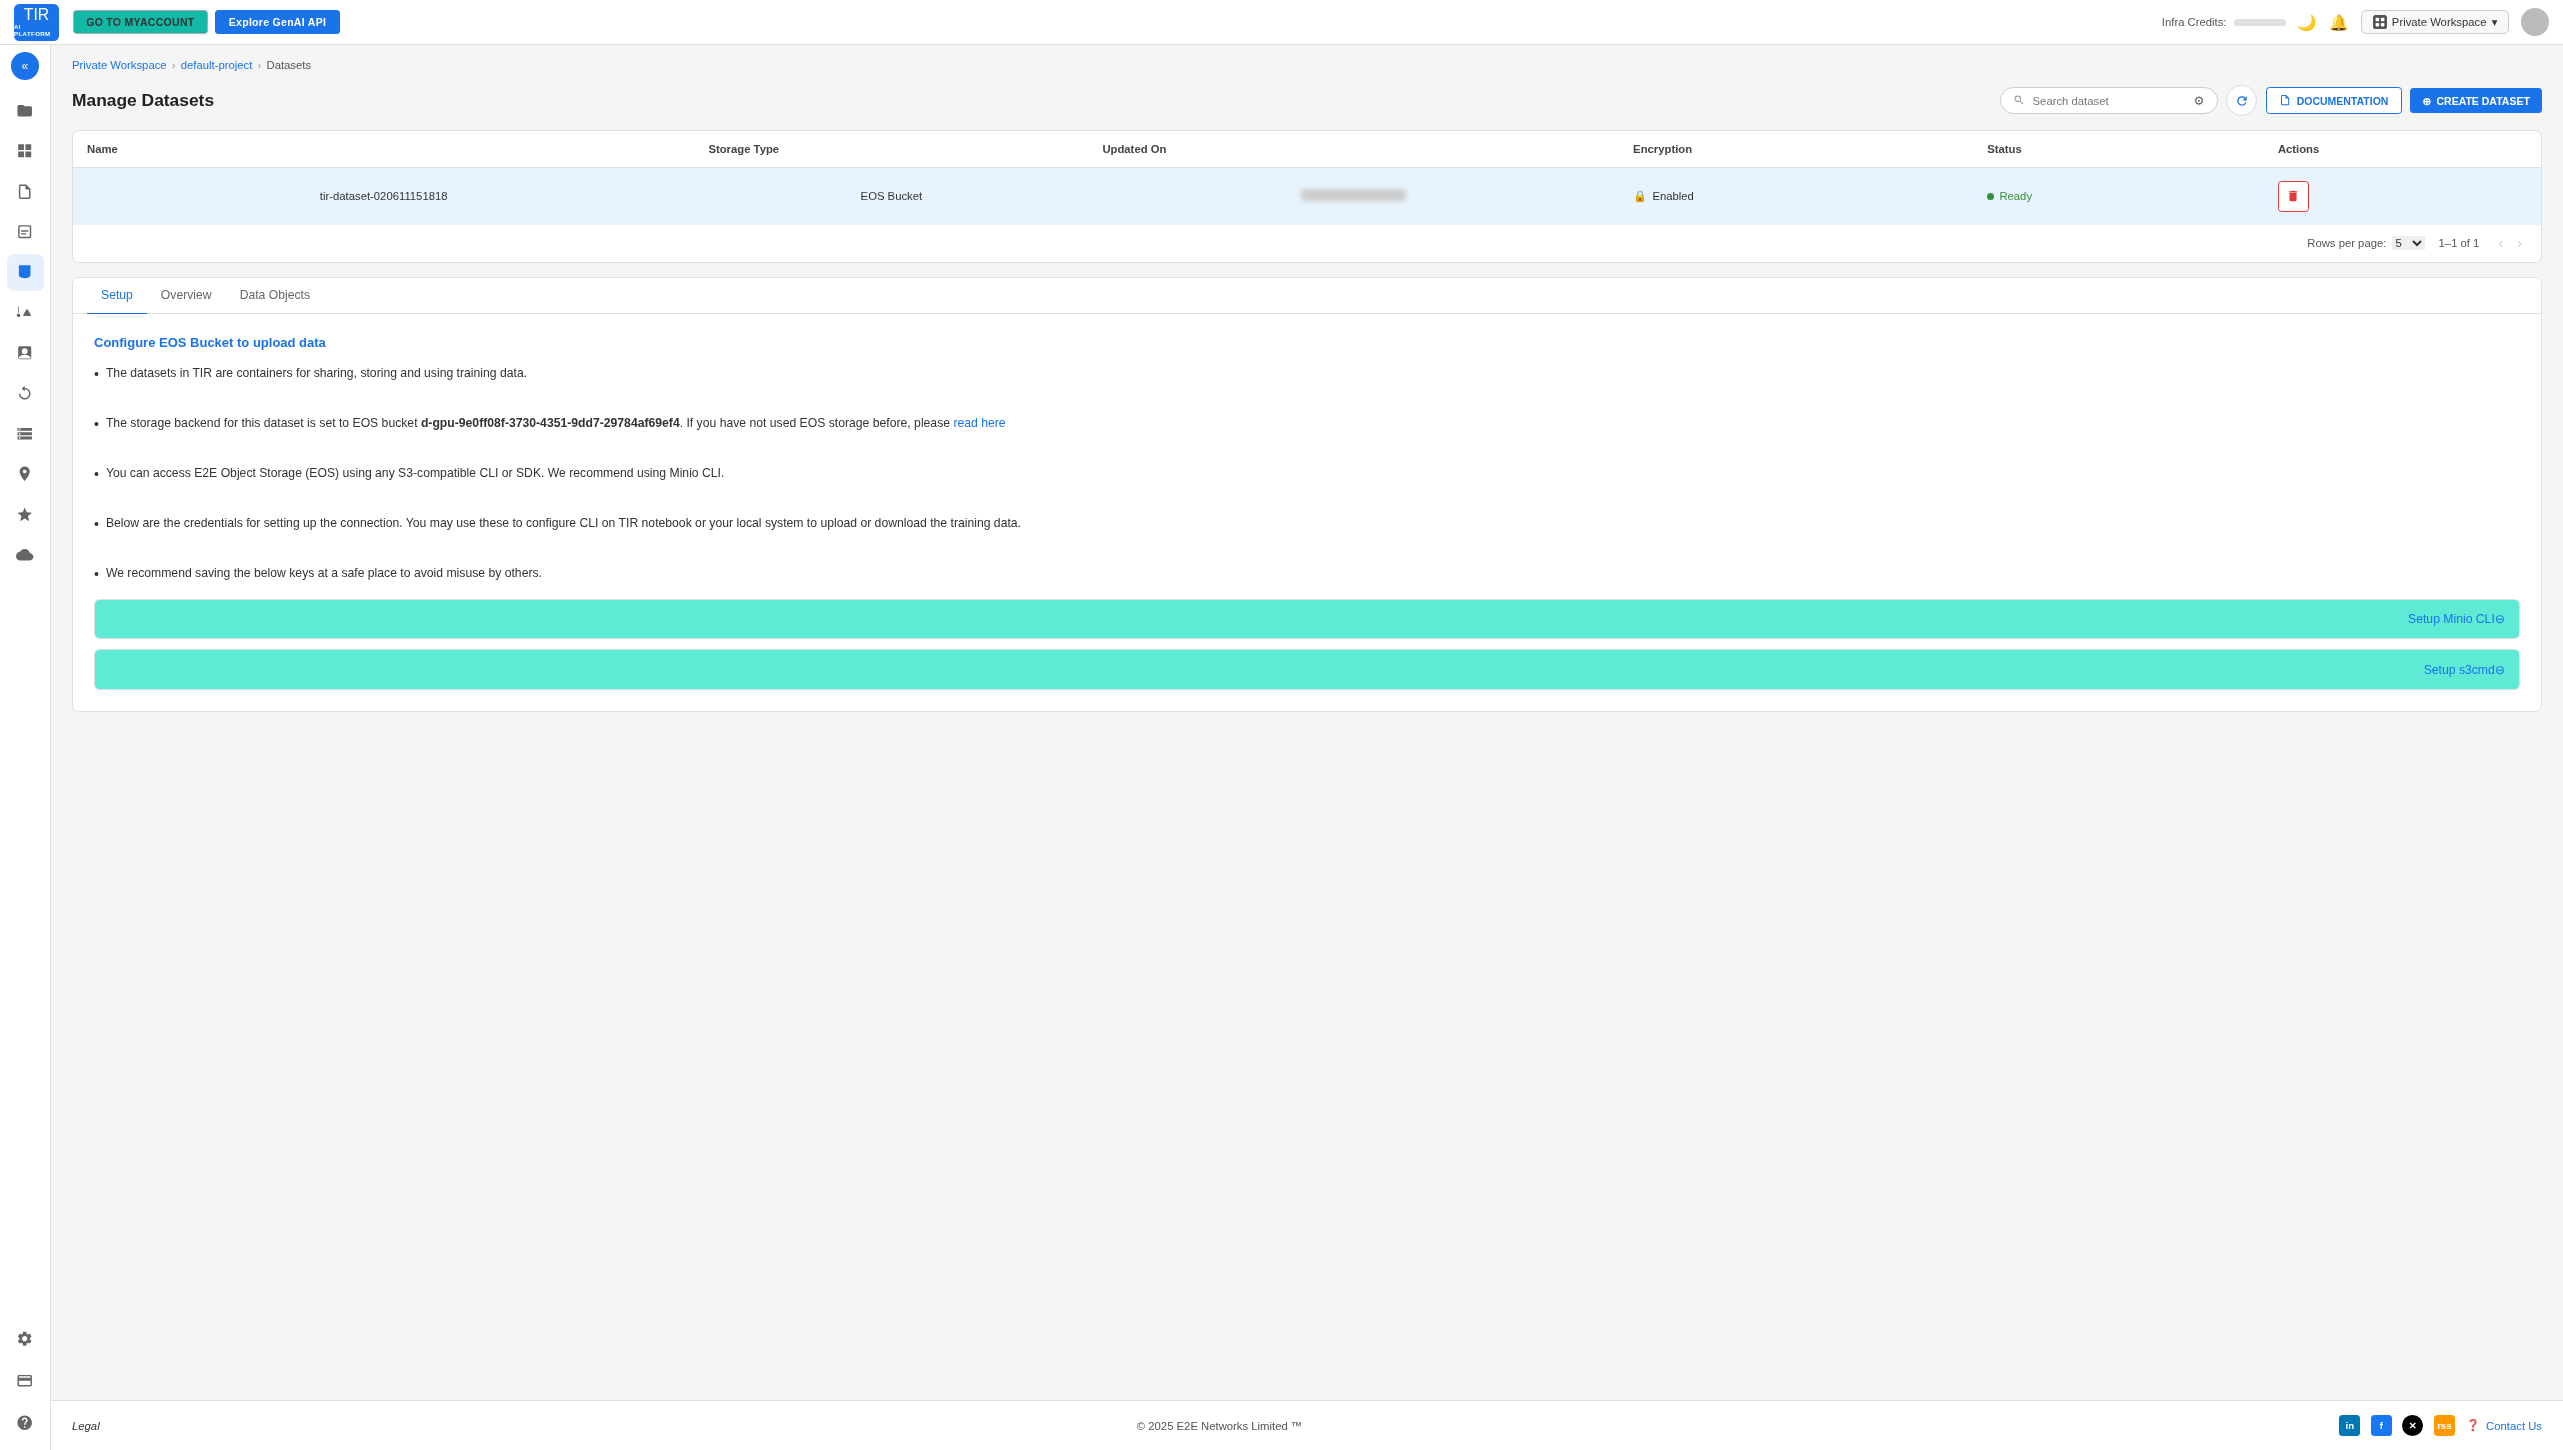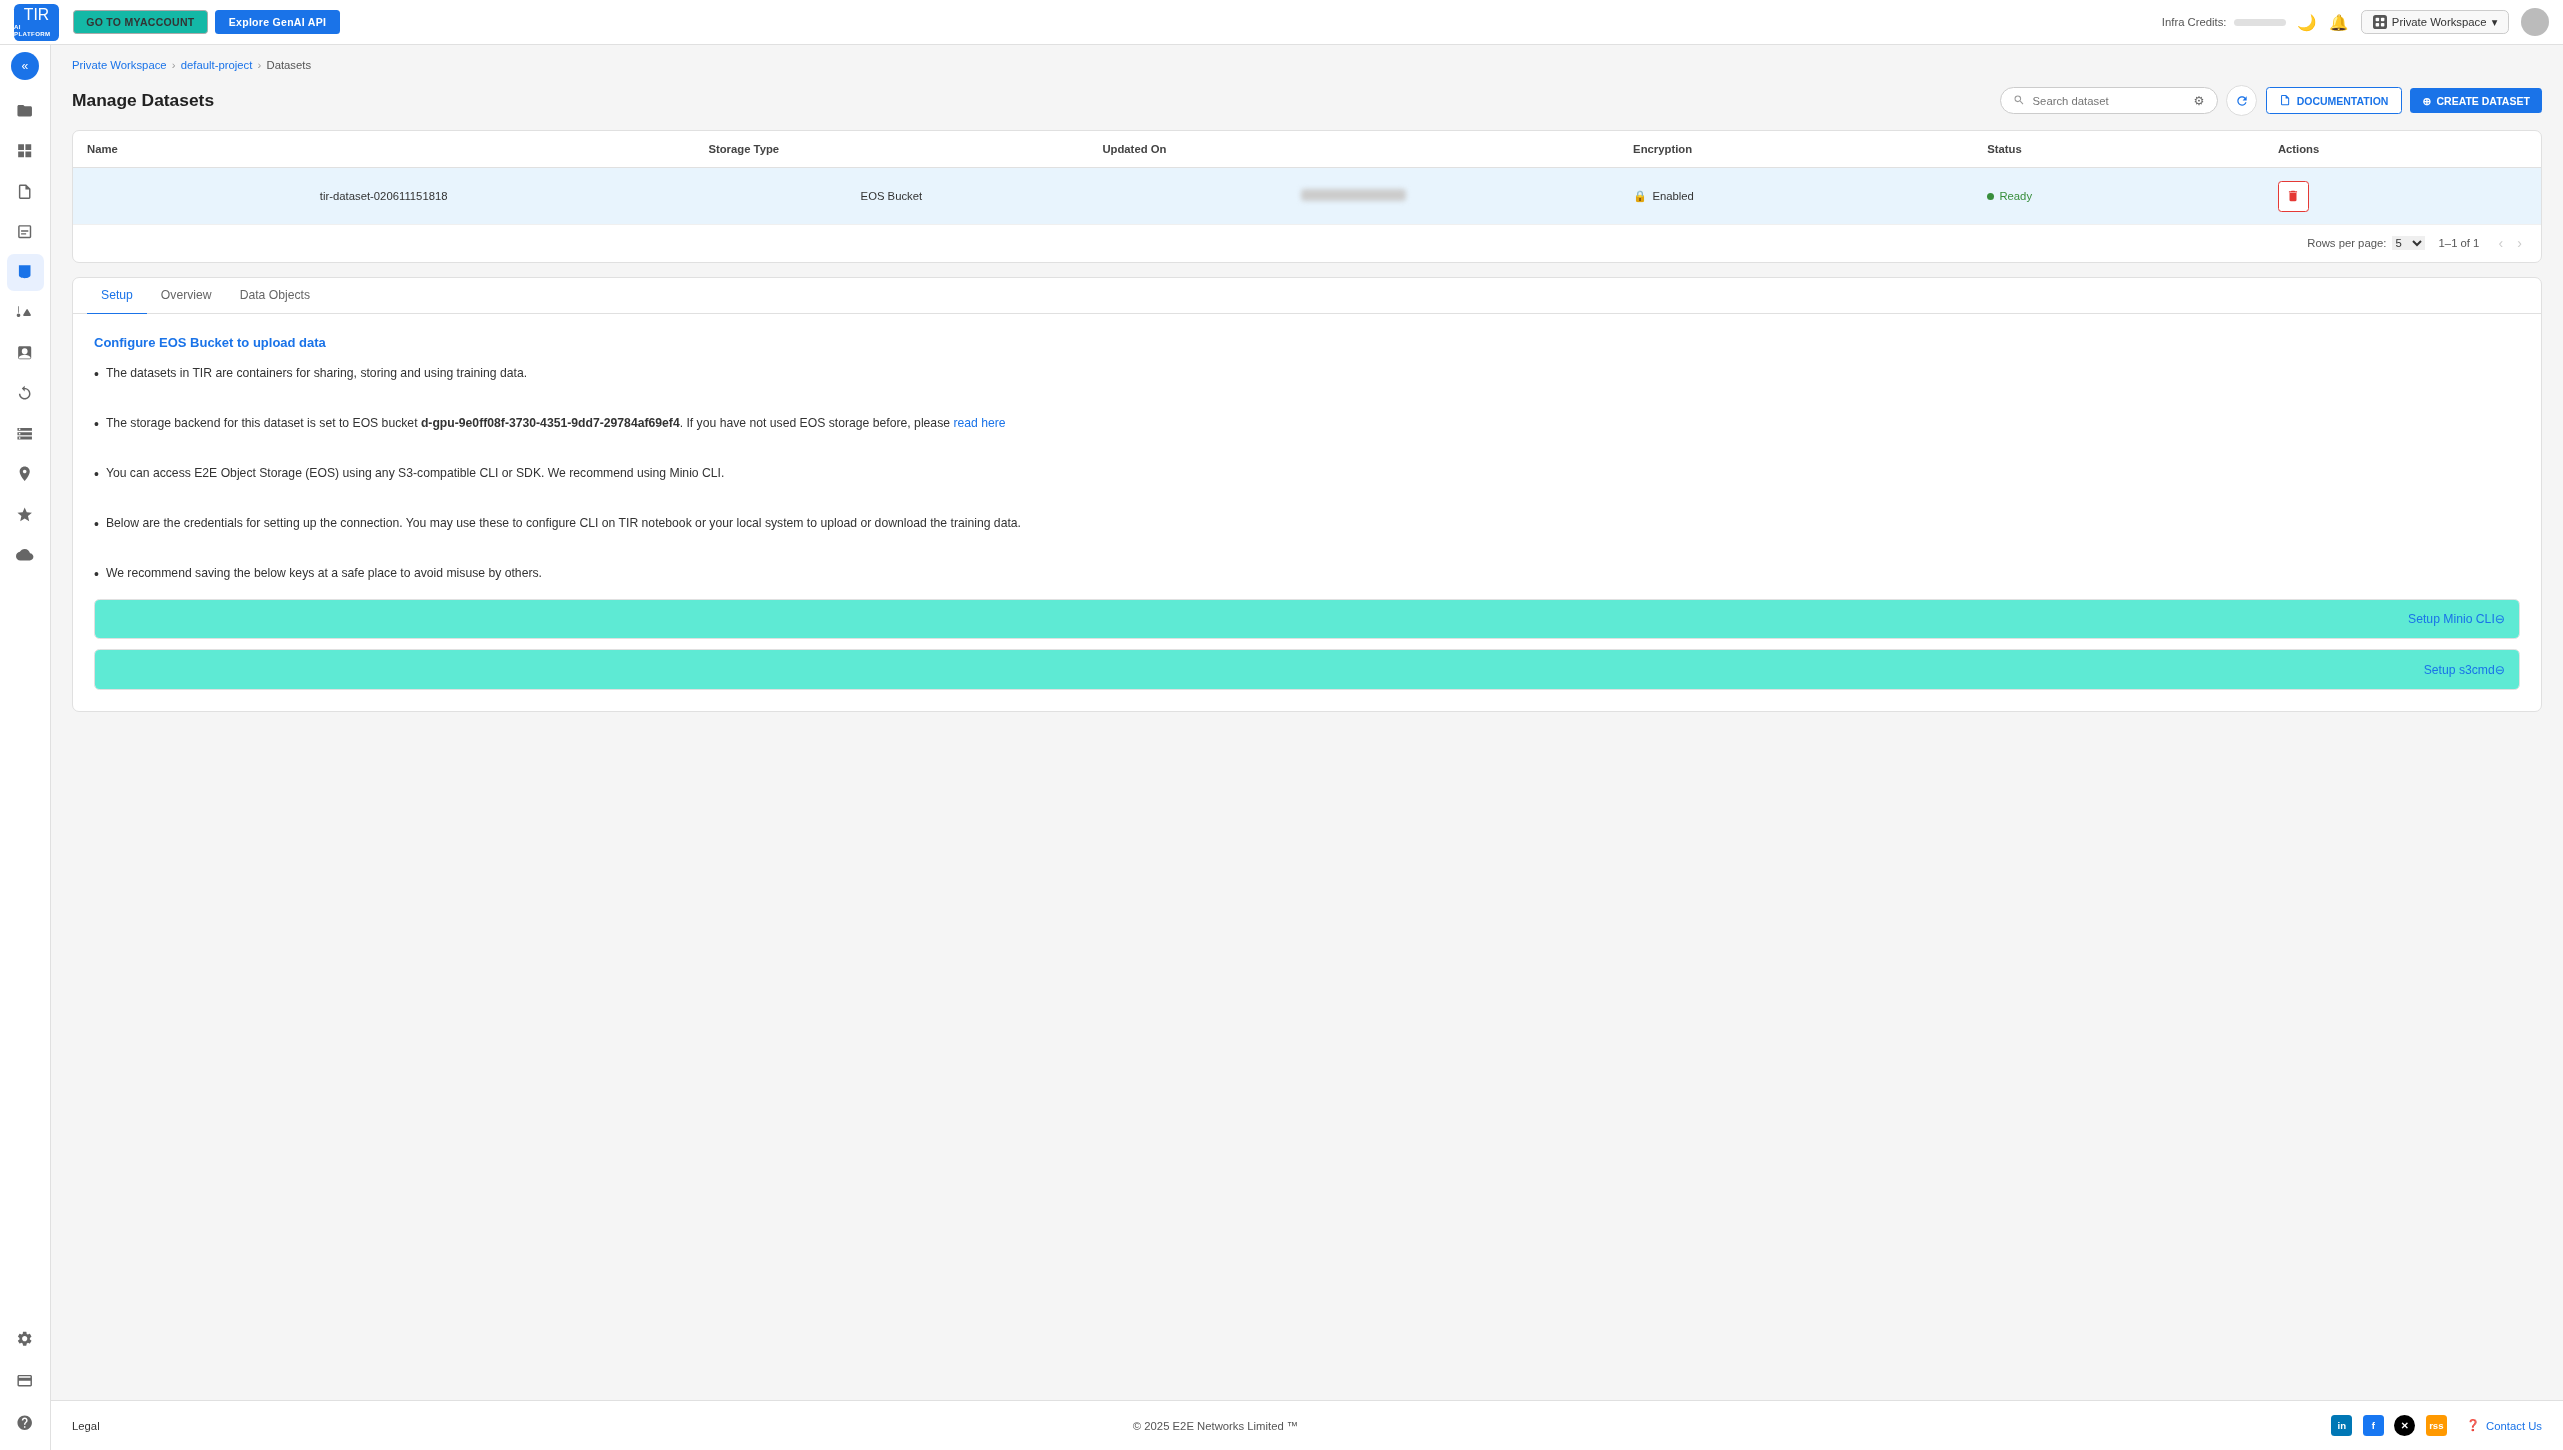--- a/index.html
+++ b/index.html
@@ -176,23 +176,23 @@
     }
     .collapsible-header span { color: #1a73e8; font-size: 12.2px; font-weight: 500; }
     .collapsible-icon { color: #1a73e8; font-size: 15.7px; }
 
     
     .footer {
       background: #fff; border-top: 0.9px solid #e0e0e0;
       padding: 14px 21px; display: flex; align-items: center;
       font-size: 11.3px; color: #555; margin-left: 51px;
     }
-    .footer-legal { color: #333; font-weight: 500; cursor: pointer; }
+    .footer-legal { color: #333; font-weight: 500; cursor: pointer; font-style: italic; }
     .footer-center { flex: 1; text-align: center; }
-    .footer-social { display: flex; align-items: flex-start; gap: 10.5px; margin-right: 20px; }
+    .footer-social { display: flex; align-items: flex-start; gap: 10.5px; margin-right: 12px; }
     .social-icon { width: 21px; height: 21px; background: #1a73e8; border-radius: 3.5px; display: flex; align-items: center; justify-content: center; color: #fff; font-size: 9.6px; font-weight: bold; cursor: pointer; }
     .social-x { background: #000; border-radius: 50%; }
     .social-rss { background: #f90; border-radius: 3.5px; }
     .footer-contact { display: flex; align-items: center; gap: 5.2px; color: #1a73e8; cursor: pointer; font-size: 11.3px; }
   </style>
 </head>
 <body>
 
 <div class="header">
   <div class="logo">

